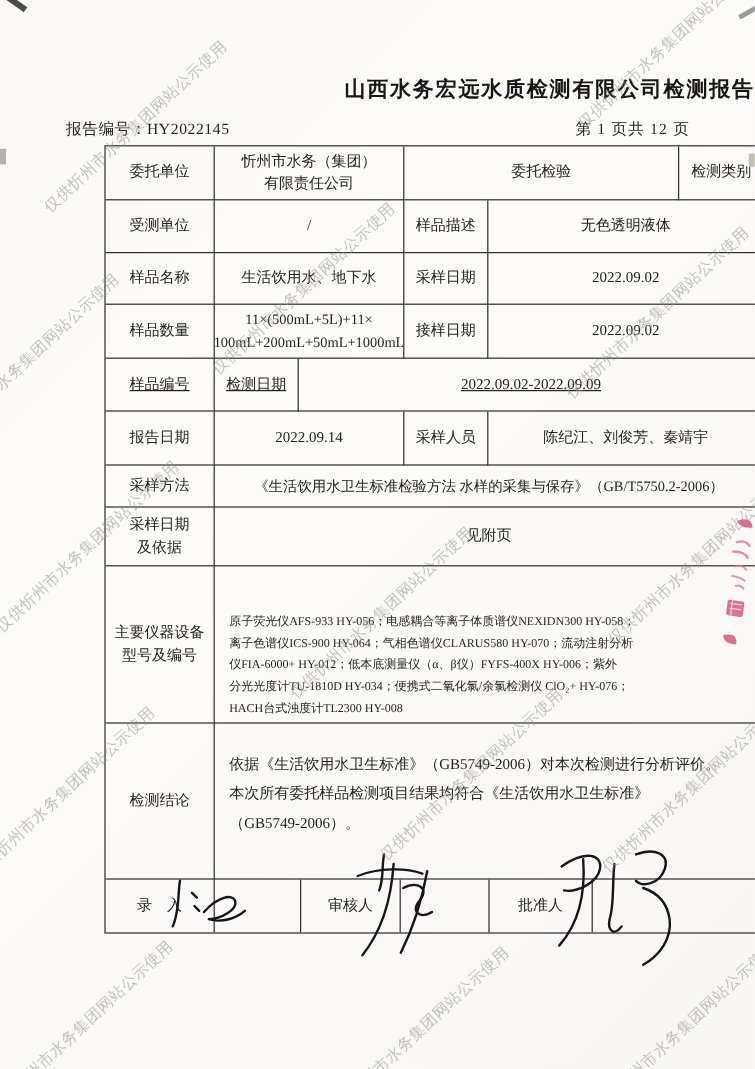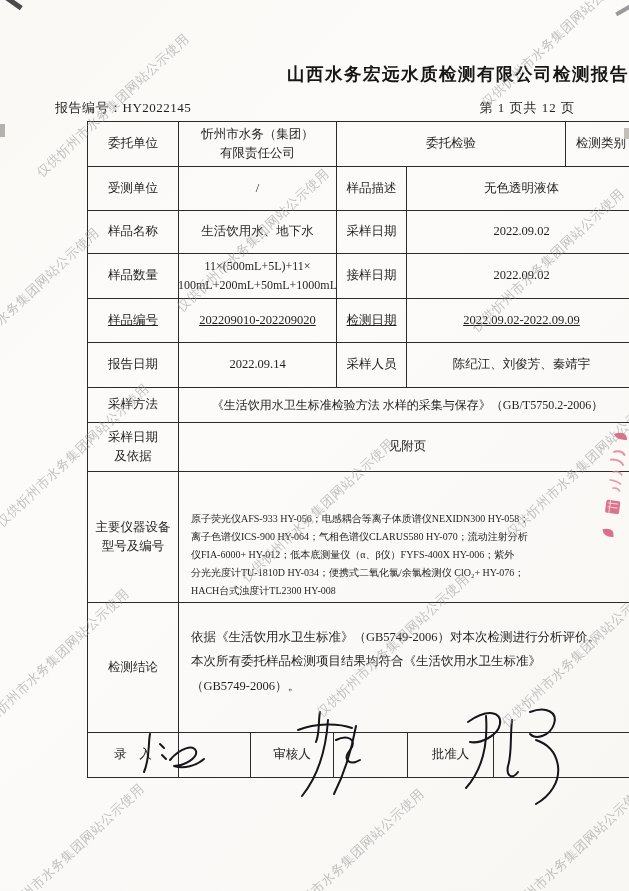--- a/index.html
+++ b/index.html
@@ -163,23 +163,20 @@
         </div>
       <div class="td c-v2">
           <span>2022.09.02</span>
         </div>
     </div>
 
     <div class="tr" style="height:44px;text-decoration:underline;">
       <div class="td c-lab">
           <span>样品编号</span>
         </div>
-      <div class="td c-v1">
-          <span>202209010-202209020</span>
-        </div>
       <div class="td c-l2">
           <span>检测日期</span>
         </div>
       <div class="td c-v2">
           <span>2022.09.02-2022.09.09</span>
         </div>
     </div>
 
     <div class="tr" style="height:45px;">
       <div class="td c-lab">

